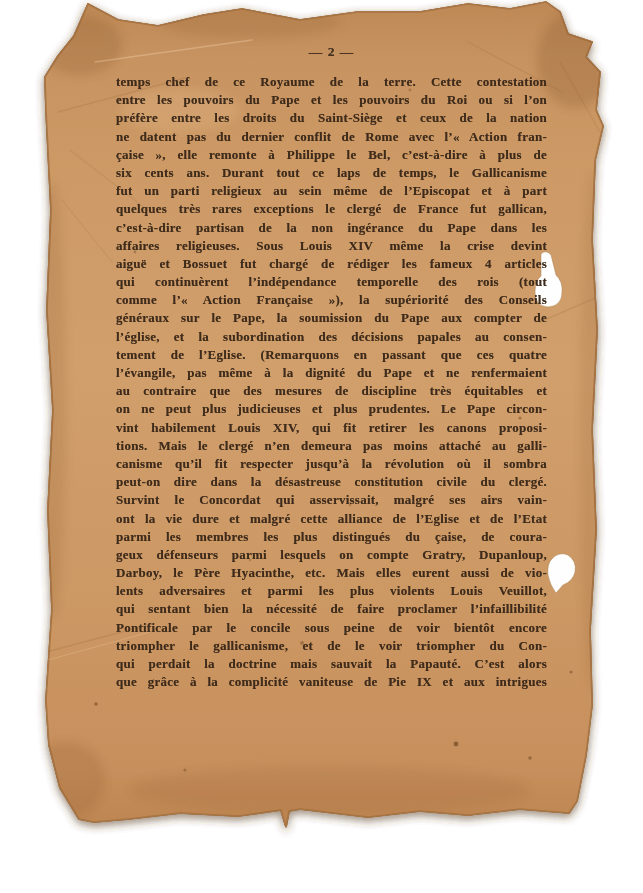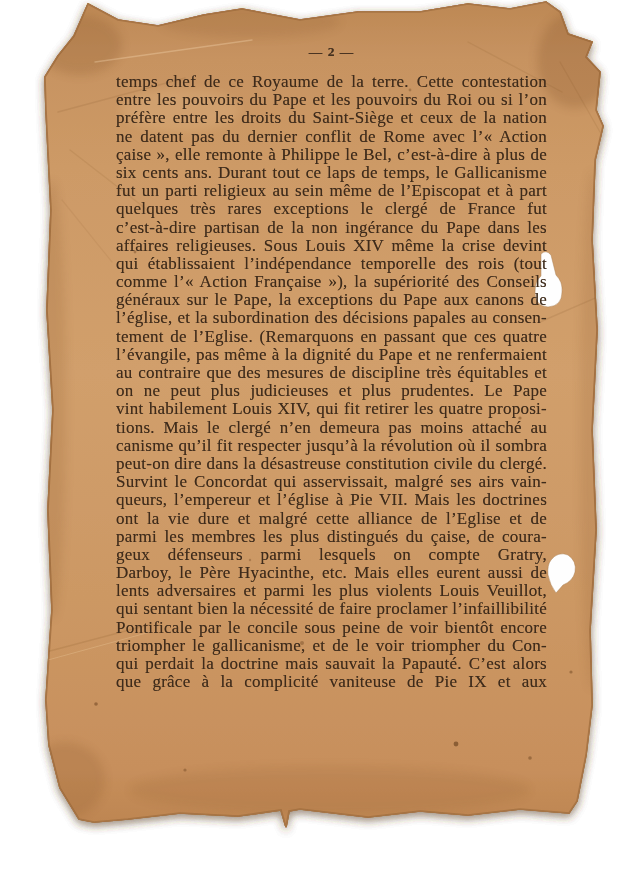--- a/index.html
+++ b/index.html
@@ -19,21 +19,21 @@
     position: absolute; top: 44px; left: 0; width: 431px;
     text-align: center;
     font-size: 13.5px; font-weight: 700;
     letter-spacing: 1px;
     color: #43301f;
     text-shadow: 0 0 0.6px rgba(64,45,28,0.55);
   }
   .body-lines { position: absolute; top: 73px; left: 0; width: 431px; }
   .line {
     height: 18.2px; line-height: 18.2px;
-    font-size: 17px; font-weight: 400;
+    font-size: 13px; font-weight: 700;
     letter-spacing: 0.25px;
     text-align: justify;
     -moz-text-align-last: justify;
     text-align-last: justify;
     white-space: nowrap; 
     color: #3e2b1b;
     text-shadow: 0 0 0.6px rgba(62,43,27,0.5);
   }
   .line { white-space: normal; overflow: hidden; }
 </style>
@@ -149,34 +149,34 @@
         <div class="line">temps chef de ce Royaume de la terre. Cette contestation</div>
         <div class="line">entre les pouvoirs du Pape et les pouvoirs du Roi ou si l’on</div>
         <div class="line">préfère entre les droits du Saint-Siège et ceux de la nation</div>
         <div class="line">ne datent pas du dernier conflit de Rome avec l’« Action fran-</div>
         <div class="line">çaise », elle remonte à Philippe le Bel, c’est-à-dire à plus de</div>
         <div class="line">six cents ans. Durant tout ce laps de temps, le Gallicanisme</div>
         <div class="line">fut un parti religieux au sein même de l’Episcopat et à part</div>
         <div class="line">quelques très rares exceptions le clergé de France fut gallican,</div>
         <div class="line">c’est-à-dire partisan de la non ingérance du Pape dans les</div>
         <div class="line">affaires religieuses. Sous Louis XIV même la crise devint</div>
-        <div class="line">qui établissaient l’indépendance temporelle des rois (tout</div>
+        <div class="line">aiguë et Bossuet fut chargé de rédiger les fameux 4 articles</div>
+        <div class="line">qui continuèrent l’indépendance temporelle des rois (tout</div>
         <div class="line">comme l’« Action Française »), la supériorité des Conseils</div>
-        <div class="line">généraux sur le Pape, la exceptions du Pape aux canons de</div>
+        <div class="line">généraux sur le Pape, la soumission du Pape aux compter de</div>
         <div class="line">l’église, et la subordination des décisions papales au consen-</div>
         <div class="line">tement de l’Eglise. (Remarquons en passant que ces quatre</div>
         <div class="line">l’évangile, pas même à la dignité du Pape et ne renfermaient</div>
         <div class="line">au contraire que des mesures de discipline très équitables et</div>
         <div class="line">on ne peut plus judicieuses et plus prudentes. Le Pape circon-</div>
-        <div class="line">vint habilement Louis XIV, qui fit retirer les quatre proposi-</div>
+        <div class="line">vint habilement Louis XIV, qui fit retirer les canons proposi-</div>
         <div class="line">tions. Mais le clergé n’en demeura pas moins attaché au galli-</div>
         <div class="line">canisme qu’il fit respecter jusqu’à la révolution où il sombra</div>
         <div class="line">peut-on dire dans la désastreuse constitution civile du clergé.</div>
         <div class="line">Survint le Concordat qui asservissait, malgré ses airs vain-</div>
-        <div class="line">queurs, l’empereur et l’église à Pie VII. Mais les doctrines</div>
         <div class="line">ont la vie dure et malgré cette alliance de l’Eglise et de l’Etat</div>
         <div class="line">parmi les membres les plus distingués du çaise, de coura-</div>
         <div class="line">geux défenseurs parmi lesquels on compte Gratry, Dupanloup,</div>
         <div class="line">Darboy, le Père Hyacinthe, etc. Mais elles eurent aussi de vio-</div>
         <div class="line">lents adversaires et parmi les plus violents Louis Veuillot,</div>
         <div class="line">qui sentant bien la nécessité de faire proclamer l’infaillibilité</div>
         <div class="line">Pontificale par le concile sous peine de voir bientôt encore</div>
         <div class="line">triompher le gallicanisme, et de le voir triompher du Con-</div>
         <div class="line">qui perdait la doctrine mais sauvait la Papauté. C’est alors</div>
         <div class="line">que grâce à la complicité vaniteuse de Pie IX et aux intrigues</div>

